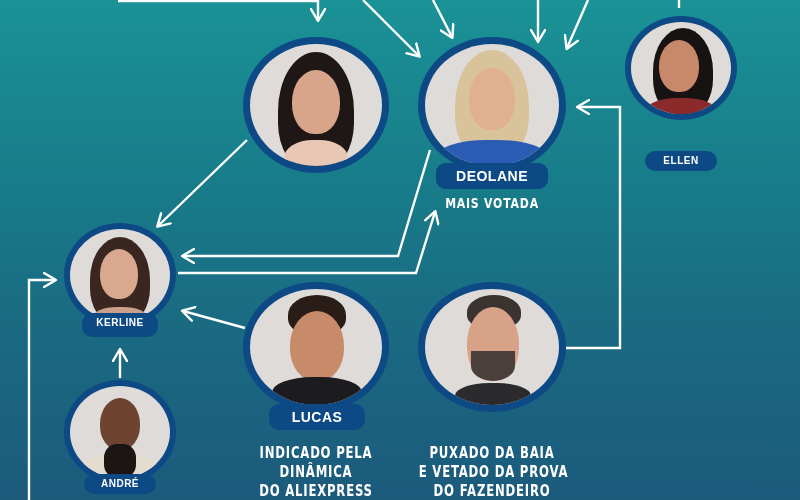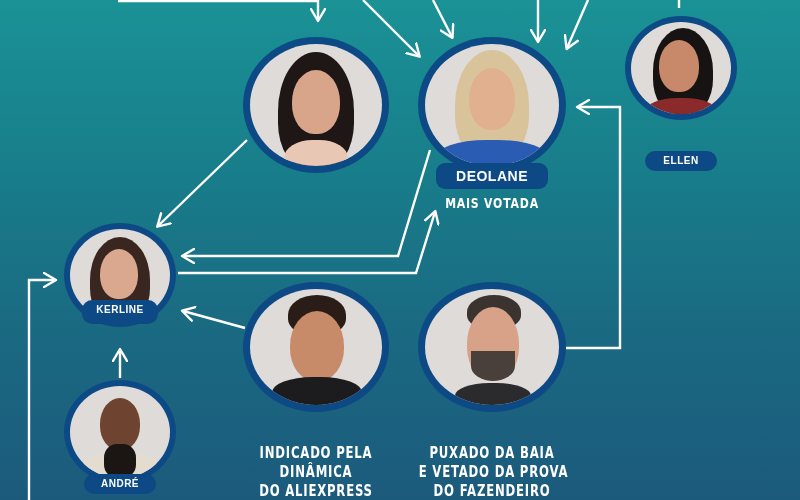--- a/index.html
+++ b/index.html
@@ -101,40 +101,41 @@
   <div class="label" style="left:20px;top:94px;width:72px;height:20px;line-height:20px;font-size:10px;margin-top:41px;">ELLEN</div>
 </div>
 
 <div class="node" style="left:64px;top:223px;width:114px;height:118px;">
   <div class="ring" style="left:0;top:0;width:112px;height:104px;"></div>
   <div class="photo" style="left:6px;top:6px;width:100px;height:92px;">
     <div class="hair" style="left:20px;top:8px;width:60px;height:86px;background:#3a2620;"></div>
     <div class="head" style="left:30px;top:20px;width:38px;height:50px;background:#d9a88e;"></div>
     <div class="body" style="left:22px;top:78px;width:56px;height:24px;background:#caa08a;"></div>
   </div>
-  <div class="label" style="left:18px;top:77px;width:76px;height:24px;line-height:20px;font-size:10px;">KERLINE</div>
+  <div class="label" style="left:18px;top:90px;width:76px;height:24px;line-height:20px;font-size:10px;">KERLINE</div>
 </div>
 
 <div class="node" style="left:64px;top:380px;width:114px;height:118px;">
   <div class="ring" style="left:0;top:0;width:112px;height:104px;"></div>
   <div class="photo" style="left:6px;top:6px;width:100px;height:92px;">
     <div class="head" style="left:30px;top:12px;width:40px;height:52px;background:#6e4430;"></div>
     <div class="body" style="left:12px;top:66px;width:76px;height:36px;background:#e4dccf;"></div>
     <div class="body" style="left:34px;top:58px;width:32px;height:34px;background:#1b1514;border-radius:40%;"></div>
   </div>
   <div class="label" style="left:20px;top:94px;width:72px;height:20px;line-height:20px;font-size:10px;">ANDRÉ</div>
 </div>
 
 <div class="node" style="left:243px;top:282px;width:146px;height:218px;">
   <div class="ring" style="left:0;top:0;width:146px;height:130px;"></div>
   <div class="photo" style="left:7px;top:7px;width:132px;height:116px;">
     <div class="hair" style="left:38px;top:6px;width:58px;height:40px;background:#2a1c16;"></div>
     <div class="head" style="left:40px;top:22px;width:54px;height:70px;background:#c88b6a;"></div>
     <div class="body" style="left:22px;top:88px;width:90px;height:34px;background:#1c1c1e;"></div>
   </div>
+  <div class="label" style="left:26px;top:122px;width:96px;height:26px;line-height:26px;font-size:14px;">LUCAS</div>
   <div>
     <div class="caption" style="left:-20px;top:162px;width:186px;font-size:15px;">INDICADO PELA</div>
     <div class="caption" style="left:-20px;top:181px;width:186px;font-size:15px;">DINÂMICA</div>
     <div class="caption" style="left:-20px;top:200px;width:186px;font-size:15px;">DO ALIEXPRESS</div>
   </div>
 </div>
 
 <div class="node" style="left:418px;top:282px;width:148px;height:218px;">
   <div class="ring" style="left:0;top:0;width:148px;height:130px;"></div>
   <div class="photo" style="left:7px;top:7px;width:134px;height:116px;">

